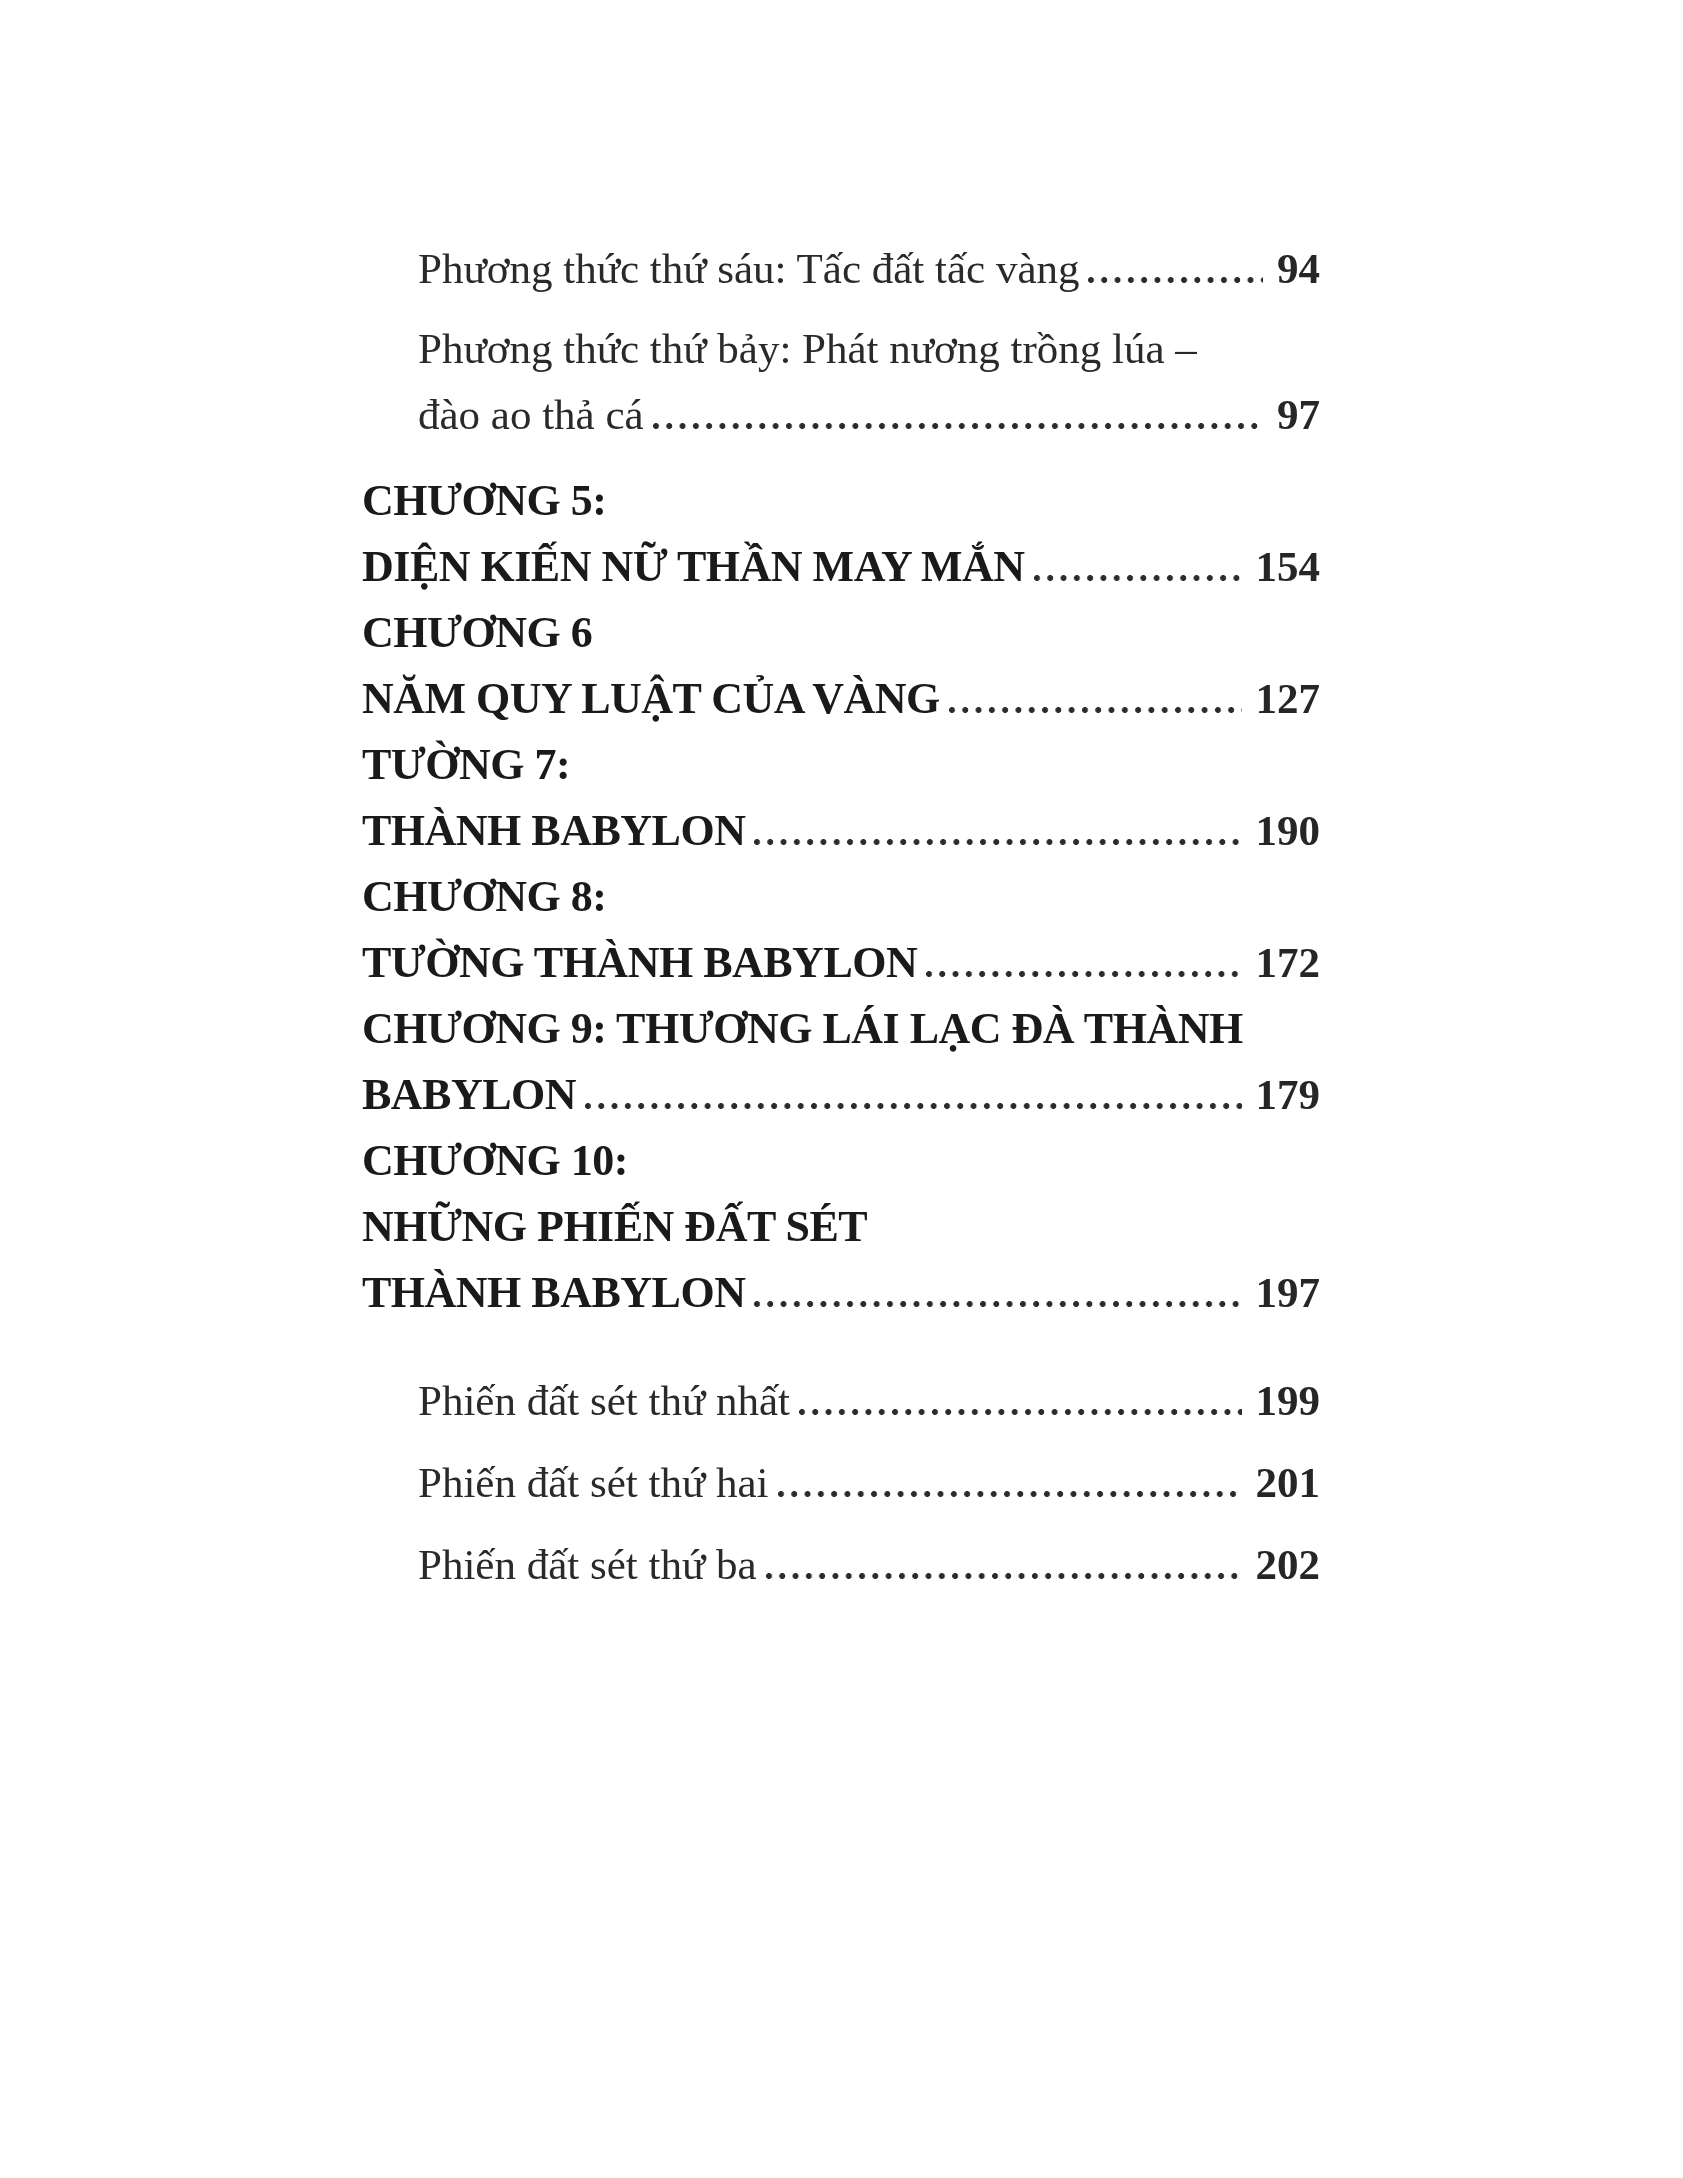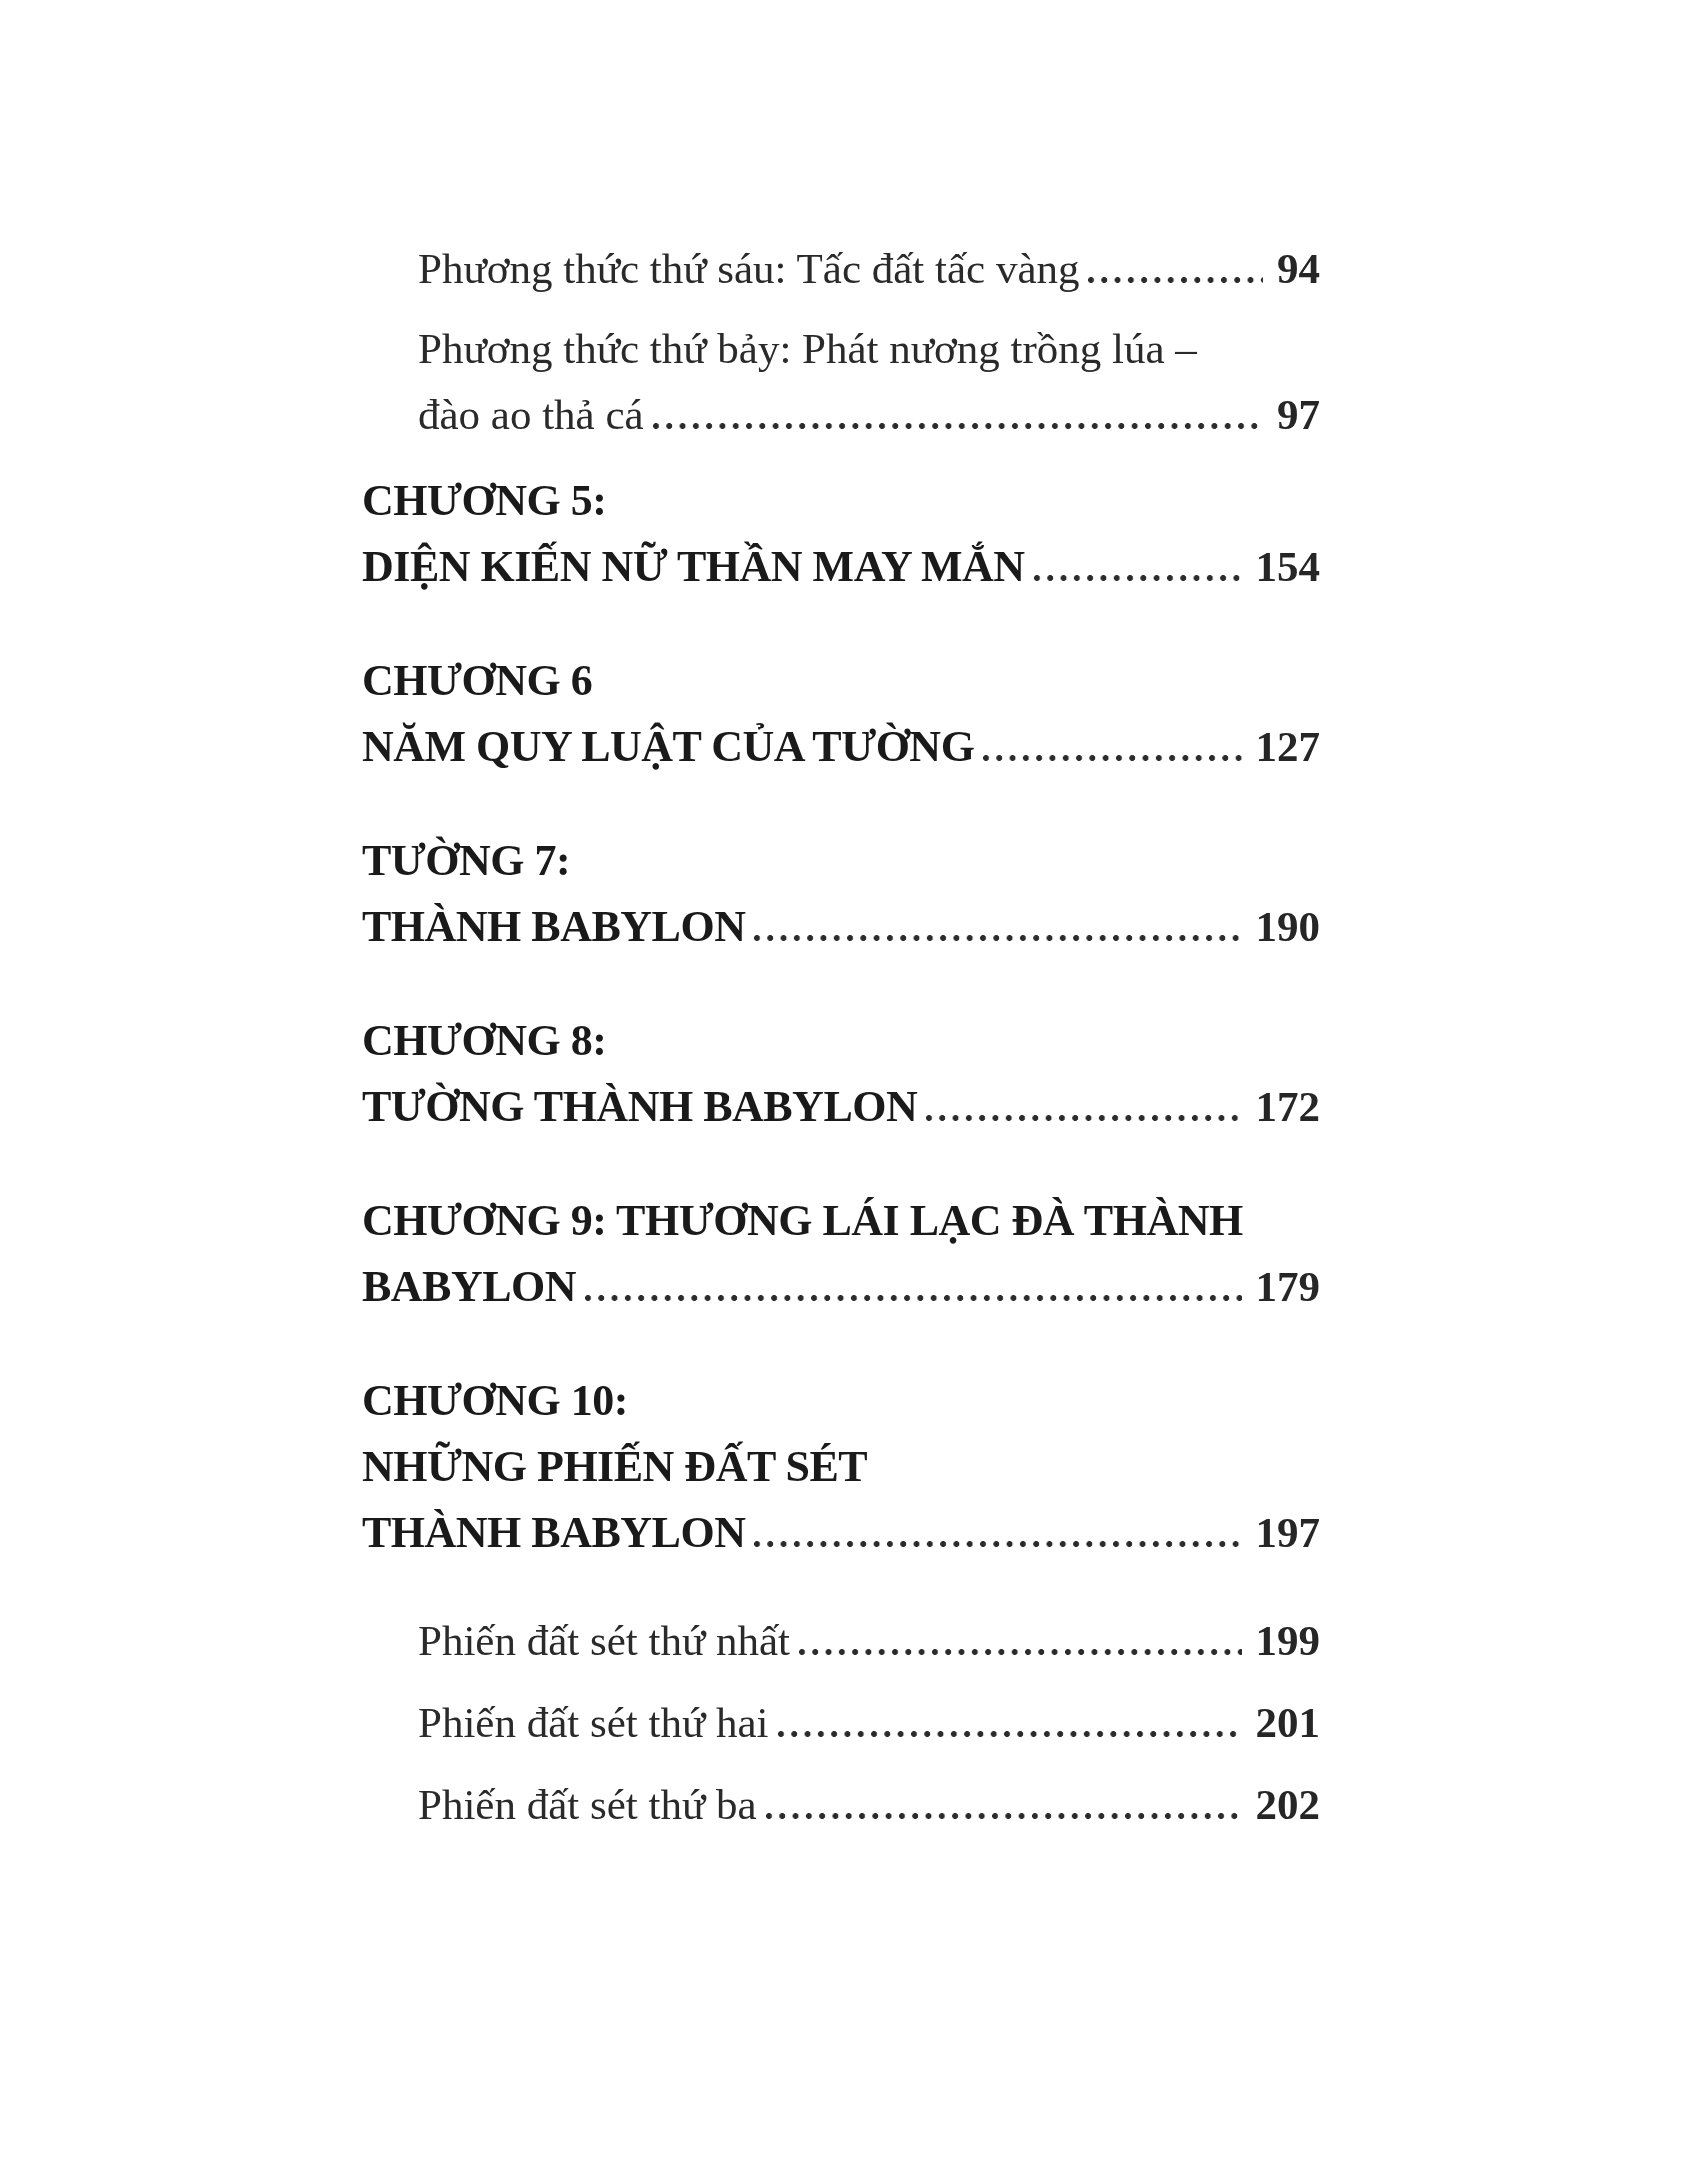--- a/index.html
+++ b/index.html
@@ -59,21 +59,21 @@
     font-size: 43px;
     font-weight: 700;
     letter-spacing: 0;
     color: #262626;
   }
   
   .mt-14 { margin-top: 14px; }
   .mt-16 { margin-top: 16px; }
   .mt-20 { margin-top: 20px; }
   .mt-42 { margin-top: 42px; }
-  .mt-48 { margin-top: 48px; }
+  .mt-48 { }
 </style>
 </head>
 <body>
 
 <div class="toc">
 
   <div class="entry sub">
     <div class="line last">
       <span class="txt">Phương thức thứ sáu: Tấc đất tấc vàng</span>
       <span class="leader"></span>
@@ -95,21 +95,21 @@
     <div class="line last">
       <span class="txt">DIỆN KIẾN NỮ THẦN MAY MẮN</span>
       <span class="leader"></span>
       <span class="pagenum">154</span>
     </div>
   </div>
 
   <div class="entry chapter mt-48">
     <div class="line">CHƯƠNG 6</div>
     <div class="line last">
-      <span class="txt">NĂM QUY LUẬT CỦA TƯỜNG</span>
+      <span class="txt">NĂM QUY LUẬT CỦA VÀNG</span>
       <span class="leader"></span>
       <span class="pagenum">127</span>
     </div>
   </div>
 
   <div class="entry chapter mt-48">
     <div class="line">TƯỜNG 7:</div>
     <div class="line last">
       <span class="txt">THÀNH BABYLON</span>
       <span class="leader"></span>

